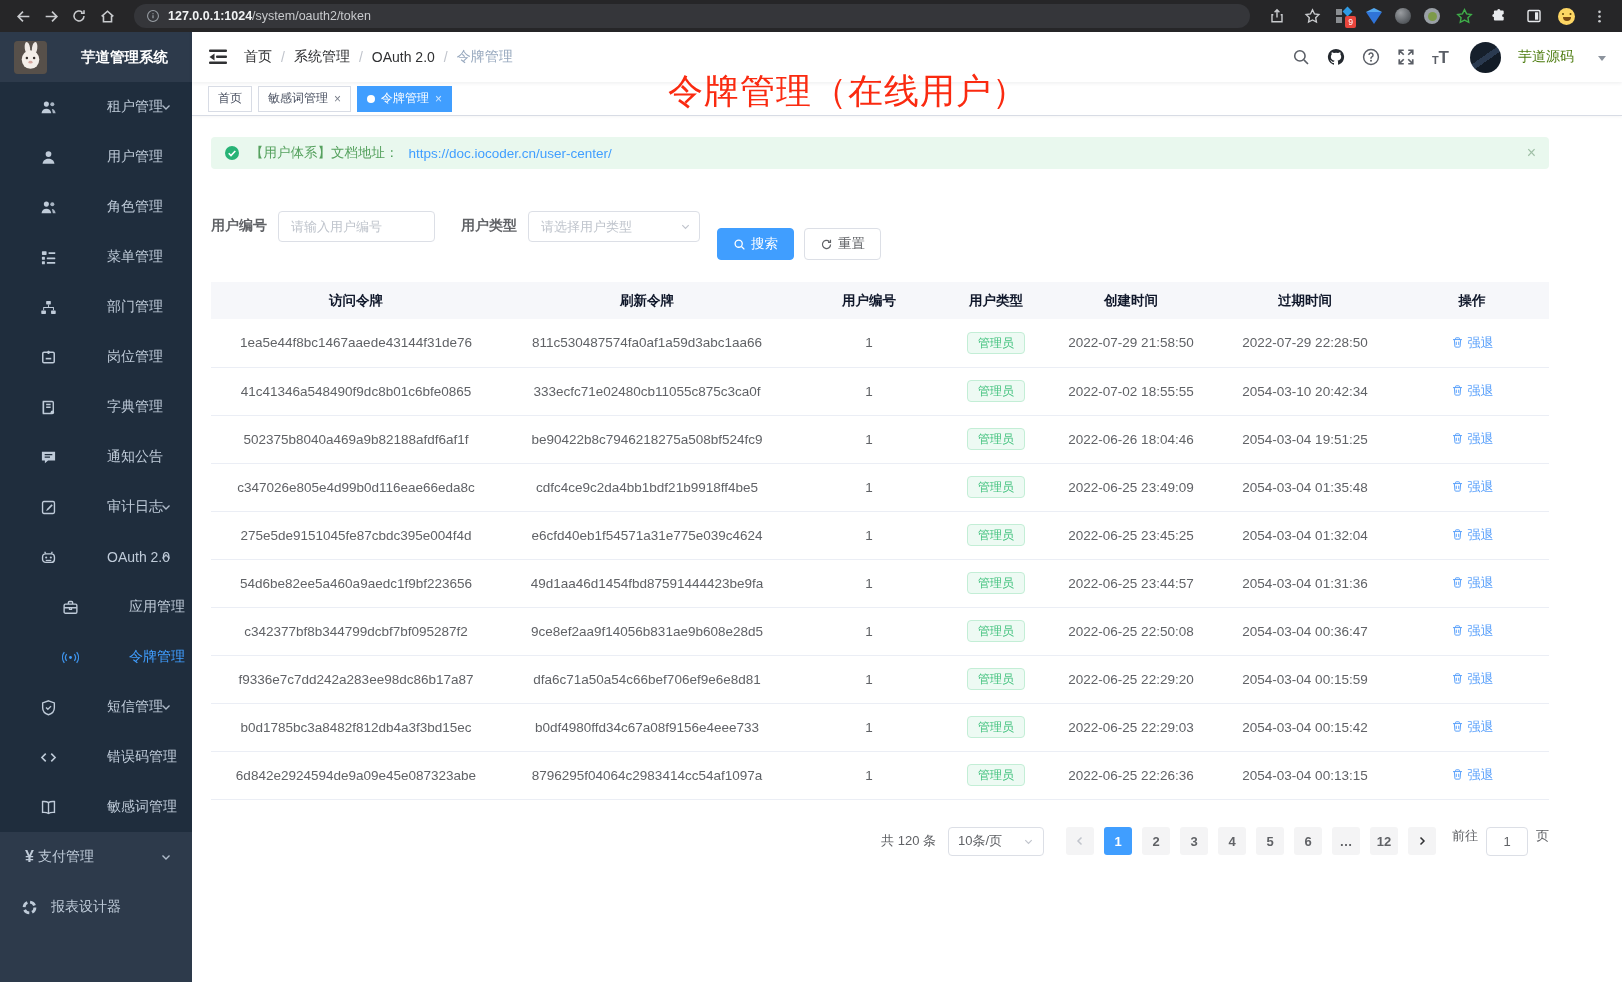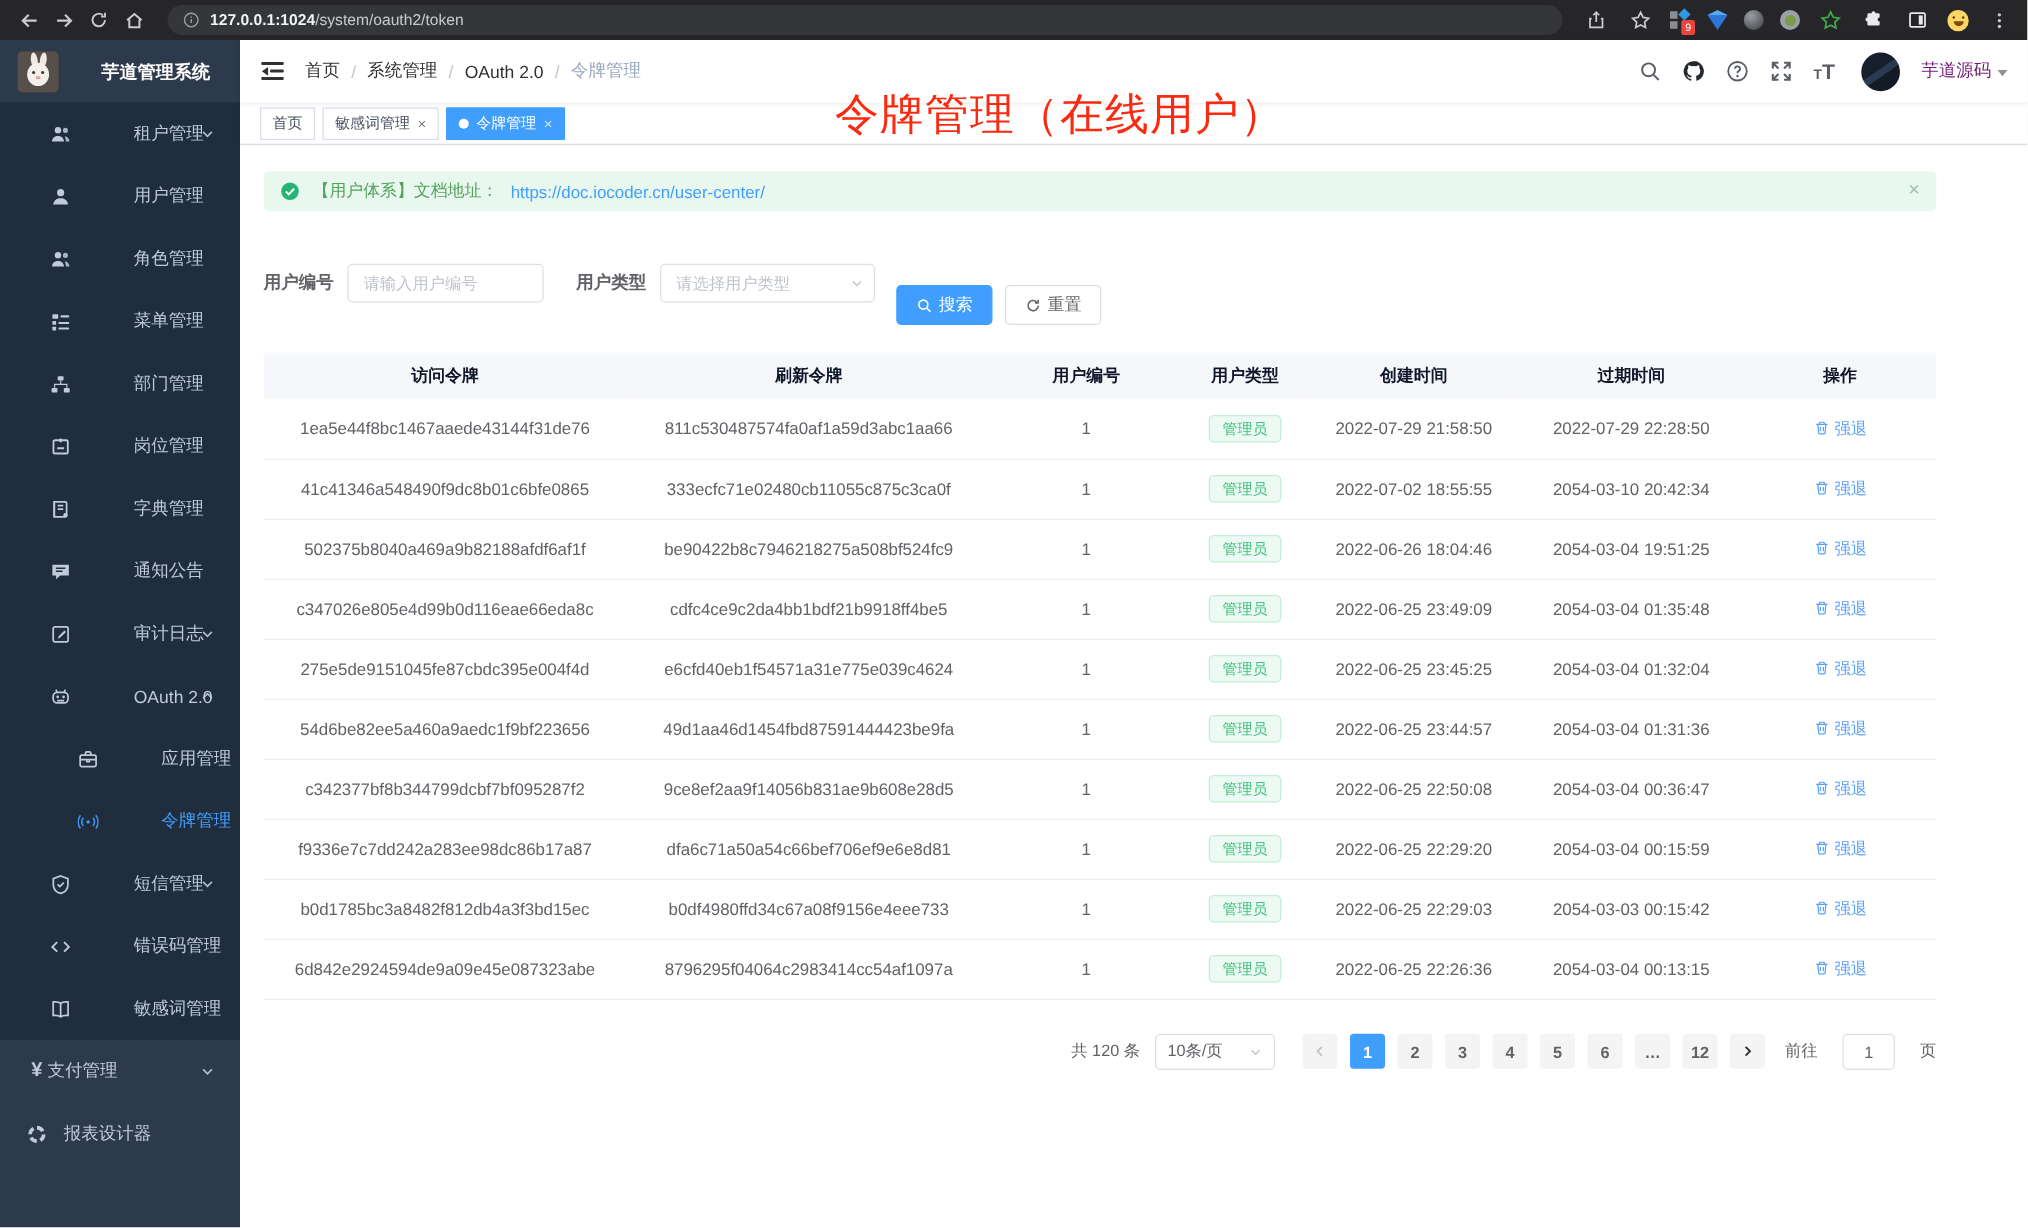--- a/index.html
+++ b/index.html
@@ -56,21 +56,21 @@
   .hamburger { width:20px; height:18px; margin-right:16px; }
   .breadcrumb { display:flex; align-items:center; gap:9px; font-size:14px; color:#303133; }
   .crumb-sep { color:#c0c4cc; }
   .crumb.last { color:#97a8be; }
   .nav-right { margin-left:auto; display:flex; align-items:center; gap:17px; }
   .nav-ic { width:18px; height:18px; color:#5a5e66; }
   .nav-ic svg { width:100%; height:100%; }
   .font-ic { font-weight:bold; color:#5a5e66; display:flex; align-items:flex-end; line-height:1; }
   .font-ic .t-sm { font-size:11px; } .font-ic .t-lg { font-size:17px; }
   .avatar-nav { width:31px; height:31px; border-radius:50%; background:linear-gradient(145deg,#16202c 45%,#2a3a50 45% 58%,#121b26 58%); margin-left:4px; }
-  .nav-user { font-size:14px; color:#701a75; display:flex; align-items:center; gap:5px; }
+  .nav-user { font-size:14px; color:#4d7c0f; display:flex; align-items:center; gap:24px; }
   .caret-down { width:0; height:0; border-left:4px solid transparent; border-right:4px solid transparent; border-top:5px solid #8c939d; margin-top:3px; }
 
   
   .tags-bar { height:34px; border-bottom:1px solid #d8dce5; display:flex; align-items:center; padding:0 16px; gap:6px; background:#fff; box-shadow:0 1px 3px rgba(0,0,0,.04); }
   .tag { height:26px; display:inline-flex; align-items:center; padding:0 9px; border:1px solid #d8dce5; background:#fff; color:#495060; font-size:12px; gap:6px; cursor:pointer; }
   .tag.active { background:#409eff; border-color:#409eff; color:#fff; }
   .tag .dot { width:8px; height:8px; border-radius:50%; background:#fff; }
   .tag .tag-close { font-size:12px; line-height:1; opacity:.75; }
 
   
@@ -107,21 +107,21 @@
   
   .pagination { display:flex; align-items:center; justify-content:flex-end; margin-top:27px; font-size:13px; color:#606266; }
   .pg-total { margin-right:12px; }
   .size-select { width:96px; height:29px; border:1px solid #dcdfe6; border-radius:4px; display:flex; align-items:center; justify-content:space-between; padding:0 9px; color:#606266; background:#fff; cursor:pointer; }
   .size-select svg { width:11px; height:11px; color:#c0c4cc; }
   .pager { display:flex; align-items:center; gap:10px; margin:0 16px 0 22px; }
   .page-btn { min-width:28px; height:28px; padding:0 4px; background:#f4f4f5; border-radius:3px; display:flex; align-items:center; justify-content:center; color:#606266; font-weight:bold; font-size:13px; cursor:pointer; }
   .page-btn.active { background:#409eff; color:#fff; }
   .page-btn.prev { color:#c0c4cc; }
   .page-btn svg { width:12px; height:12px; }
-  .goto { display:flex; align-items:center; gap:20px; }
+  .goto { display:flex; gap:8px; }
   .goto-input { width:42px; height:29px; border:1px solid #dcdfe6; border-radius:4px; text-align:center; font-size:13px; color:#606266; outline:none; }
 </style>
 </head>
 <body>
 
 <div class="browser-bar">
   <span class="b-btn">
     <svg viewBox="0 0 16 16" width="17" height="17" fill="none" stroke="#c9cbce" stroke-width="1.6">
         <path d="M13.5 8H3M7.5 3.5L3 8l4.5 4.5"></path>
       </svg>
@@ -679,21 +679,21 @@
                   </span>
                   <span>强退</span>
                 </span></td>
             </tr>
             <tr>
               <td>b0d1785bc3a8482f812db4a3f3bd15ec</td>
               <td>b0df4980ffd34c67a08f9156e4eee733</td>
               <td>1</td>
               <td><span class="badge-success">管理员</span></td>
               <td>2022-06-25 22:29:03</td>
-              <td>2054-03-03 00:15:42</td>
+              <td>2054-03-04 00:15:42</td>
               <td><span class="action-link">
                   <span>
                     <svg viewBox="0 0 16 16" fill="none" stroke="currentColor" stroke-width="1.2">
                       <path d="M2.5 4.4h11M5.6 4.4V3a.8.8 0 0 1 .8-.8h3.2a.8.8 0 0 1 .8.8v1.4M4.1 4.4l.7 8.4a1 1 0 0 0 1 .9h4.4a1 1 0 0 0 1-.9l.7-8.4"></path>
                       <path d="M6.5 7v4M9.5 7v4"></path>
                     </svg>
                   </span>
                   <span>强退</span>
                 </span></td>
             </tr>

